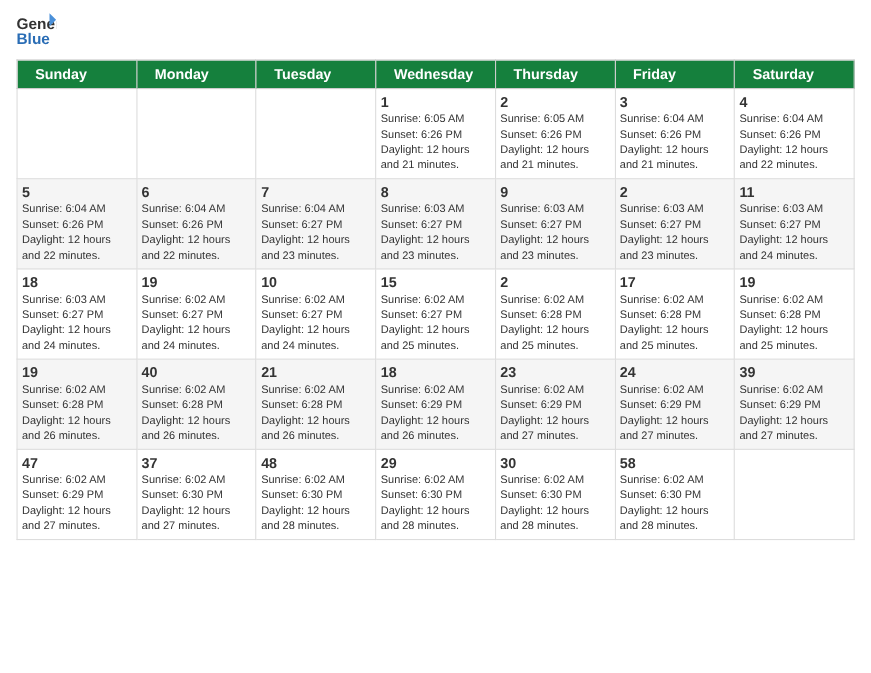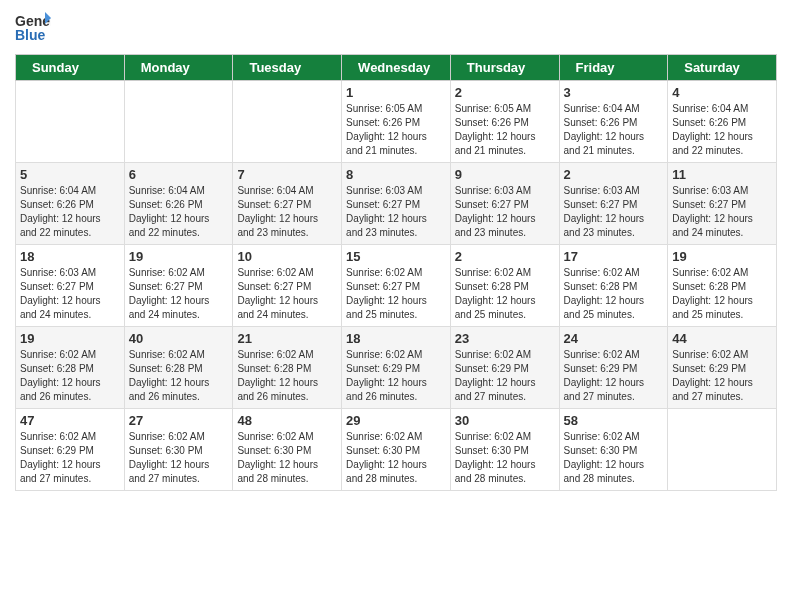--- a/index.html
+++ b/index.html
@@ -239,37 +239,37 @@
 and 27 minutes.</div>
           </td>
           <td>
             <div class="day-num">24</div>
             <div class="day-info" style="white-space: pre-line;">Sunrise: 6:02 AM
 Sunset: 6:29 PM
 Daylight: 12 hours
 and 27 minutes.</div>
           </td>
           <td>
-            <div class="day-num">44</div>
+            <div class="day-num">39</div>
             <div class="day-info" style="white-space: pre-line;">Sunrise: 6:02 AM
 Sunset: 6:29 PM
 Daylight: 12 hours
 and 27 minutes.</div>
           </td>
         </tr>
         <tr>
           <td>
             <div class="day-num">47</div>
             <div class="day-info" style="white-space: pre-line;">Sunrise: 6:02 AM
 Sunset: 6:29 PM
 Daylight: 12 hours
 and 27 minutes.</div>
           </td>
           <td>
-            <div class="day-num">27</div>
+            <div class="day-num">37</div>
             <div class="day-info" style="white-space: pre-line;">Sunrise: 6:02 AM
 Sunset: 6:30 PM
 Daylight: 12 hours
 and 27 minutes.</div>
           </td>
           <td>
             <div class="day-num">48</div>
             <div class="day-info" style="white-space: pre-line;">Sunrise: 6:02 AM
 Sunset: 6:30 PM
 Daylight: 12 hours

